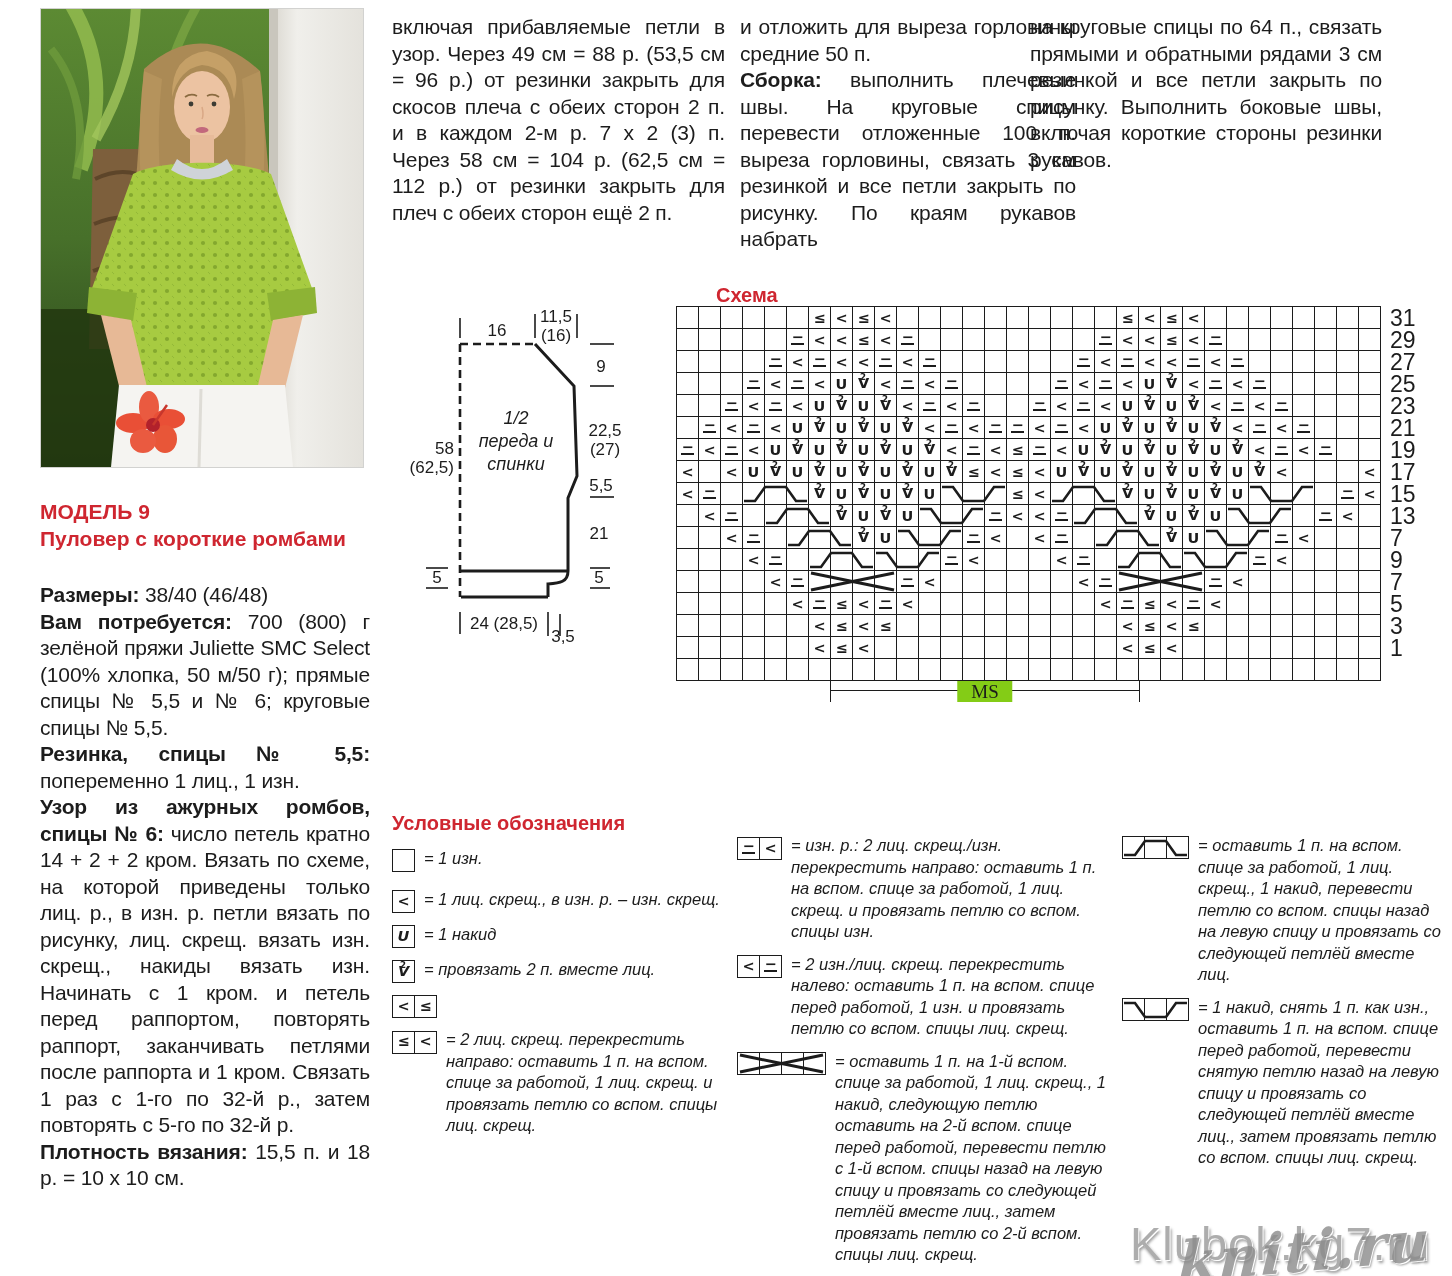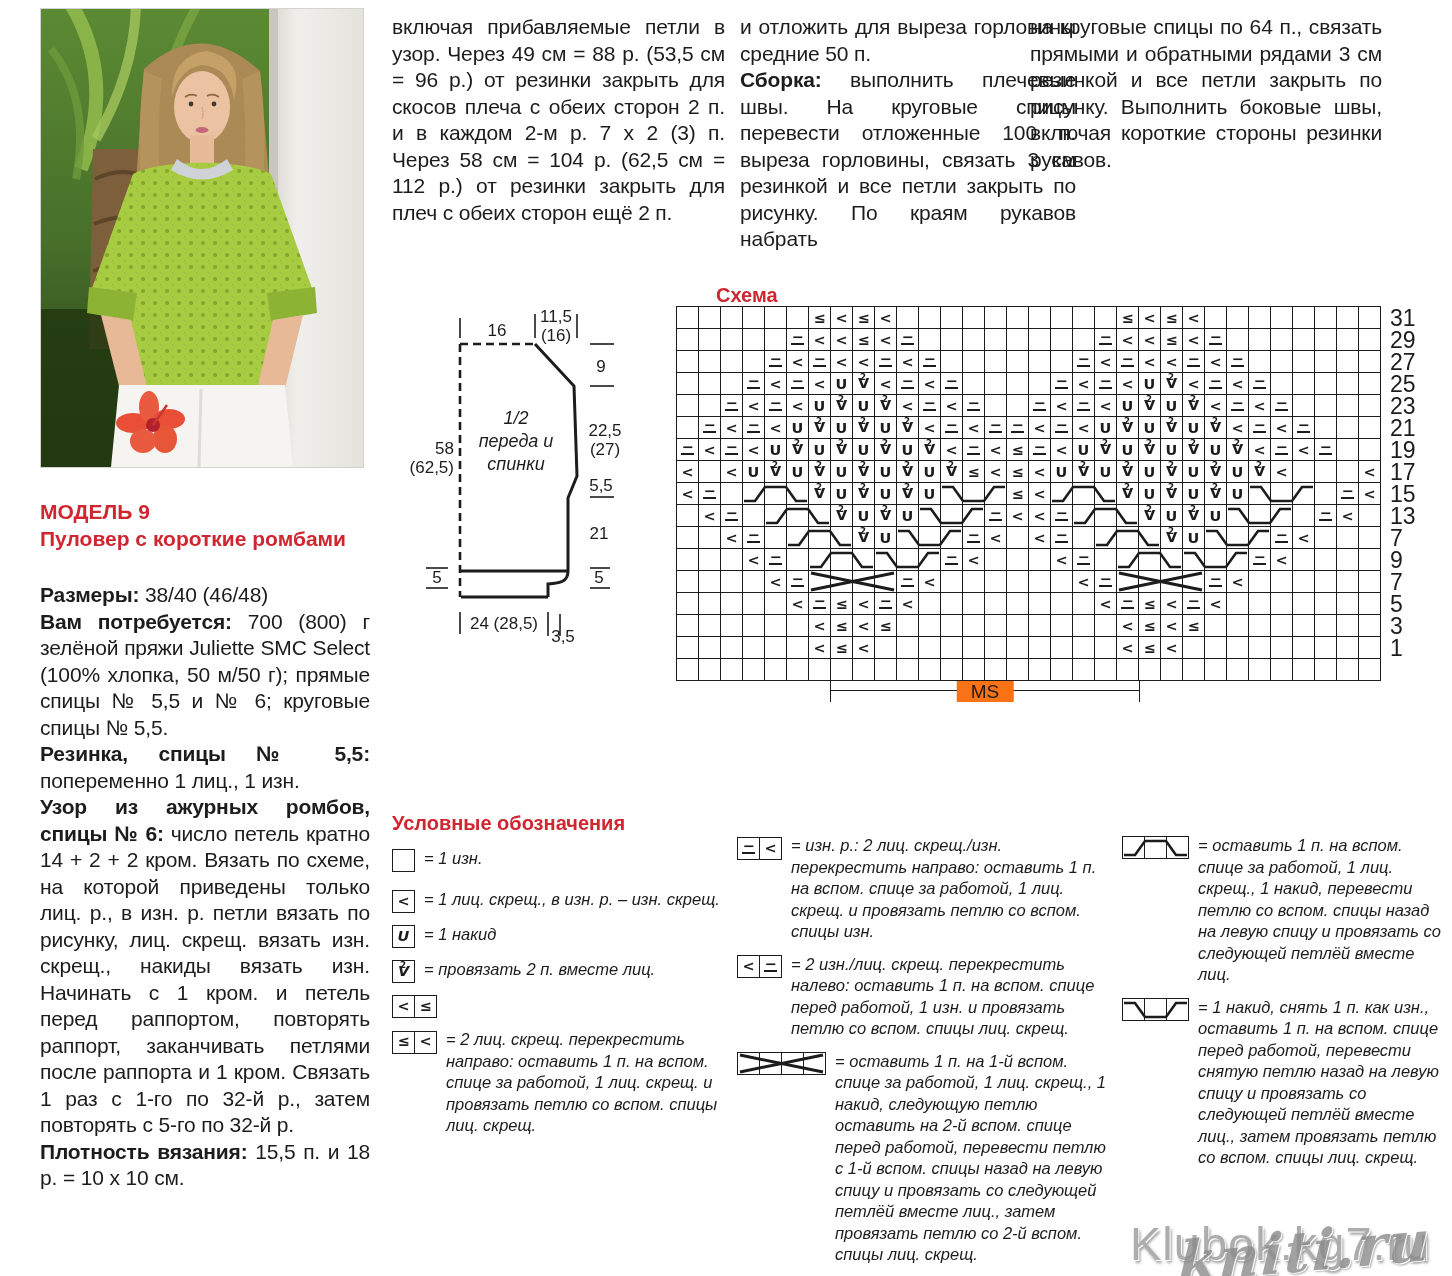--- a/index.html
+++ b/index.html
@@ -23,22 +23,22 @@
       display:flex;align-items:center;justify-content:center;
       font-family:"DejaVu Sans",sans-serif;font-size:14.5px;font-weight:600;color:#1c1c1c;}
   .cc.span{position:relative;background-image:repeating-linear-gradient(90deg,transparent 0 21px,#1c1c1c 21px 22px);}
   .cc.span svg{position:absolute;left:0;top:0;width:100%;height:100%;}
   .cnum{font-size:23px;line-height:22px;padding-left:9px;font-weight:400;}
   .v2{position:relative;display:inline-block;line-height:1;}
   .v2 i{position:absolute;left:50%;top:-6px;transform:translateX(-50%) scale(.6);font-style:normal;}
   .du{display:inline-block;border-bottom:2px solid #1c1c1c;line-height:11px;transform:translateY(-1px);font-weight:700;}
   .ms{position:relative;height:21px;border-left:1.6px solid #1c1c1c;border-right:1.6px solid #1c1c1c;}
   .ms .line{position:absolute;left:0;right:0;top:9px;border-top:1.7px solid #1c1c1c;}
-  .ms .lbl{position:absolute;left:50%;top:0;transform:translateX(-50%);background:#f97316;padding:0 14px;
-           font-size:19px;line-height:21px;}
+  .ms .lbl{position:absolute;left:50%;top:0;transform:translateX(-50%);background:#84cc16;padding:0 14px;
+           font-size:19px;line-height:21px;font-family:Liberation Serif, serif;}
   
   .leg-item{display:flex;gap:9px;margin-bottom:11px;font-style:italic;font-size:16.5px;line-height:21.5px;}
   .leg-sym{flex:0 0 auto;padding-top:1px;}
   .symwrap{display:inline-flex;border-top:1px solid #1c1c1c;border-left:1px solid #1c1c1c;}
   .leg-text{flex:1;}
   
   .schematic text{font-family:"Liberation Sans",sans-serif;font-size:17px;fill:#1c1c1c;}
   .schematic .it{font-style:italic;font-size:18px;}
   
   .wm1{font-size:47px;color:#adadad;letter-spacing:1px;

